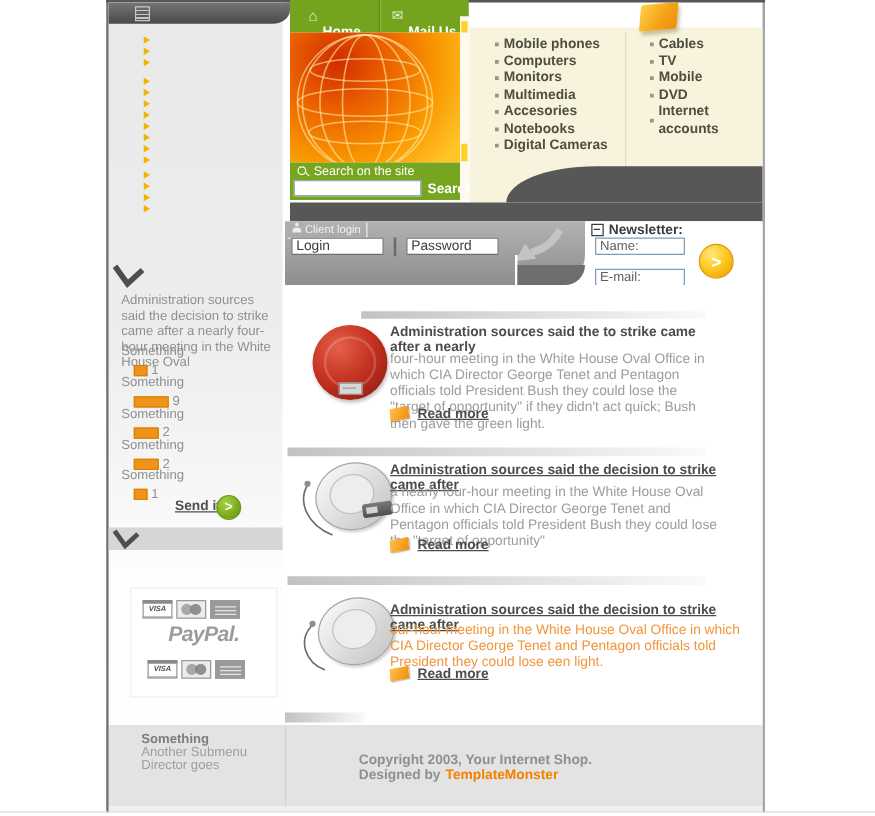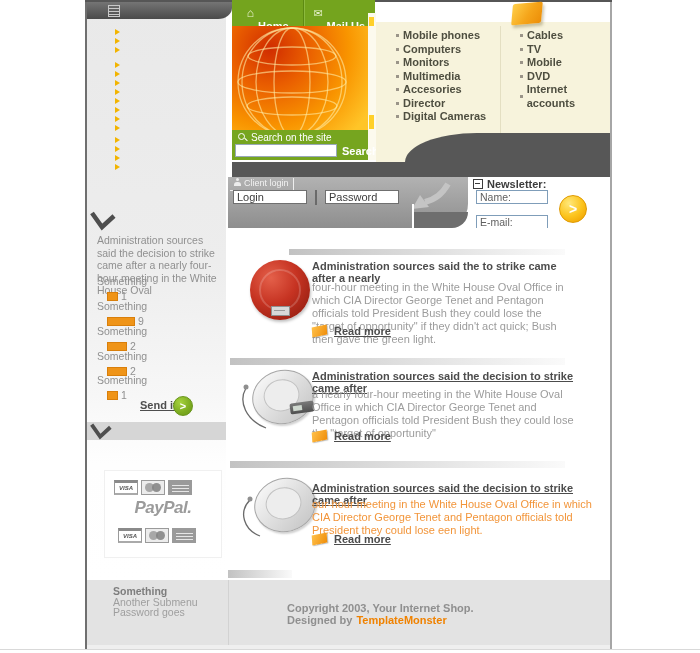--- a/index.html
+++ b/index.html
@@ -271,21 +271,21 @@
       <li>
           <span class="cat-bullet"></span>
           <span>Multimedia</span>
         </li>
       <li>
           <span class="cat-bullet"></span>
           <span>Accesories</span>
         </li>
       <li>
           <span class="cat-bullet"></span>
-          <span>Director</span>
+          <span>Notebooks</span>
         </li>
       <li>
           <span class="cat-bullet"></span>
           <span>Digital Cameras</span>
         </li>
     </ul>
     <div class="cat-divider"></div>
     <ul class="cat-col cc2">
       <li>
           <span class="cat-bullet"></span>
@@ -466,20 +466,20 @@
   <div class="abs readmore" style="left:312px;top:533px;">
     <span class="flag"></span>
     <span class="rm-label">Read more</span>
   </div>
 
   <div class="abs footer"></div>
   <div class="abs footer-sub"></div>
   <div class="abs footer-divider"></div>
   <div class="abs fmenu head" style="left:113px;top:585px;">Something</div>
   <div class="abs fmenu" style="left:113px;top:596px;">Another Submenu</div>
-  <div class="abs fmenu" style="left:113px;top:606px;">Password goes</div>
+  <div class="abs fmenu" style="left:113px;top:606px;">Director goes</div>
   <div class="abs copy1" style="left:287px;top:602px;">Copyright 2003, Your Internet Shop.</div>
   <div class="abs copy2" style="left:287px;top:614px;">
     <span>Designed by</span>
     <span class="designer">TemplateMonster</span>
   </div>
 
 </div>
 
 </body></html>

